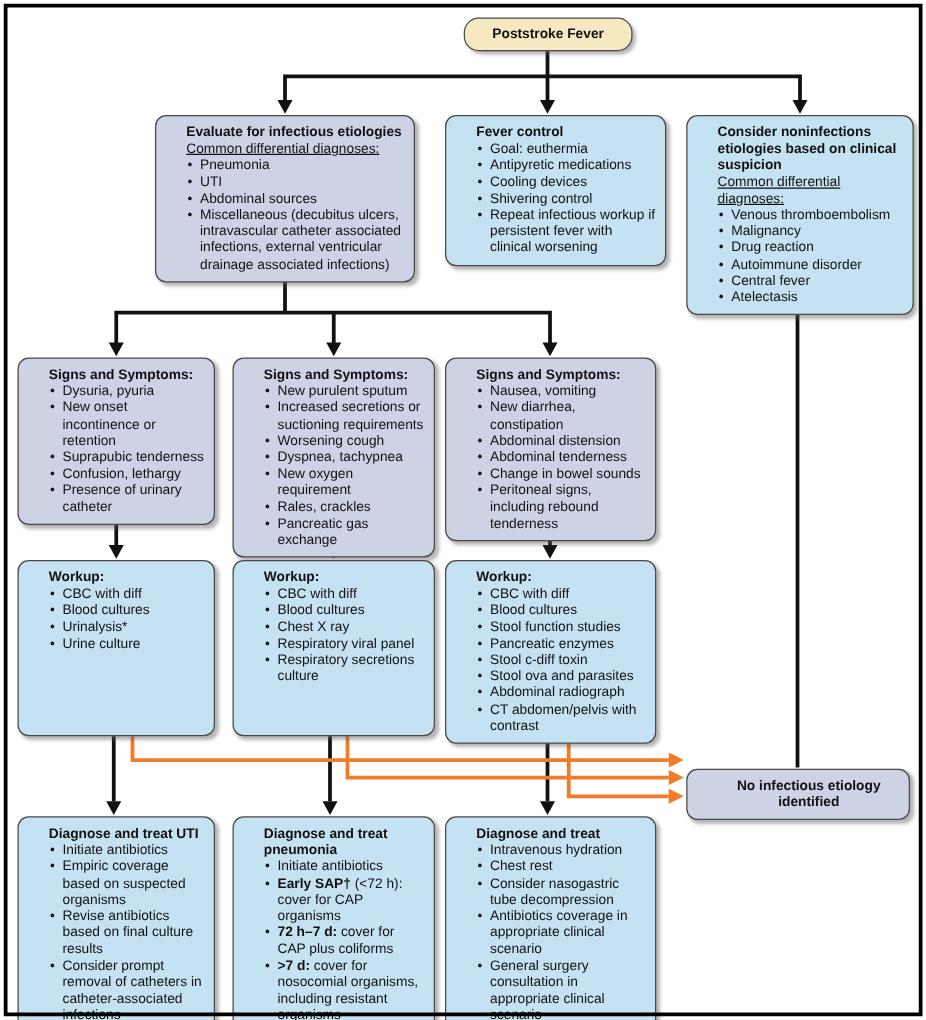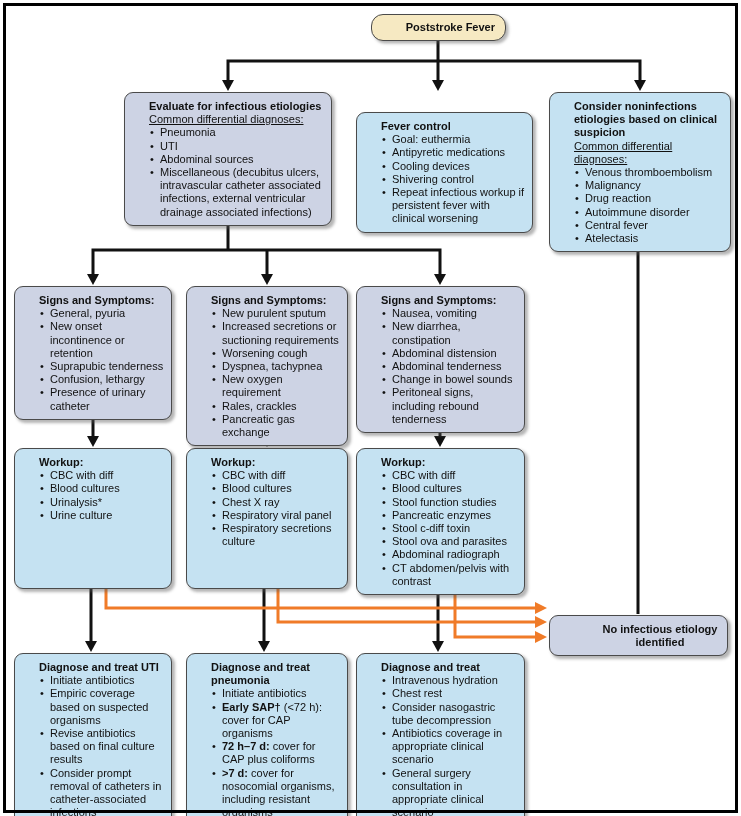--- a/index.html
+++ b/index.html
@@ -17,21 +17,21 @@
     box-shadow:2.5px 2.5px 3px rgba(90,90,90,.45);
   }
   .lavender{background:#cdd3e4;}
   .blue{background:#c5e2f2;}
   .cream{background:#f6e9c2;}
   .box-title{font-weight:bold;}
   .box-subtitle{text-decoration:underline;}
   .box ul{margin:0;padding:0;list-style:none;}
   .box li{position:relative;padding-left:11px;}
   .box li::before{content:"\2022";position:absolute;left:1px;}
-  .center-box{display:flex;align-items:center;justify-content:flex-end;text-align:center;}
+  .center-box{display:flex;align-items:center;justify-content:center;text-align:center;}
   .center-box .box-title{max-width:120px;}
   .pill{border-radius:12px;padding:5px 10px;}
 </style>
 </head>
 <body>
 
 <div class="stage">
   <div class="frame"></div>
 
   <svg class="arrows" width="741" height="816" viewBox="0 0 741 816">
@@ -82,21 +82,21 @@
     <div class="box-title">Evaluate for infectious etiologies</div>
     <div class="box-subtitle">Common differential diagnoses:</div>
     <ul>
         <li>Pneumonia</li>
         <li>UTI</li>
         <li>Abdominal sources</li>
         <li>Miscellaneous (decubitus ulcers, intravascular catheter associated infections, external ventricular drainage associated infections)</li>
       </ul>
   </div>
 
-  <div class="box blue" style="left:356px;top:92px;width:177px;min-height:119px;margin-top:20px;">
+  <div class="box blue" style="left:356px;top:92px;width:177px;min-height:119px;">
     <div class="box-title">Fever control</div>
     <ul>
         <li>Goal: euthermia</li>
         <li>Antipyretic medications</li>
         <li>Cooling devices</li>
         <li>Shivering control</li>
         <li>Repeat infectious workup if persistent fever with clinical worsening</li>
       </ul>
   </div>
 
@@ -109,21 +109,21 @@
         <li>Drug reaction</li>
         <li>Autoimmune disorder</li>
         <li>Central fever</li>
         <li>Atelectasis</li>
       </ul>
   </div>
 
   <div class="box lavender" style="left:14px;top:286px;width:158px;min-height:129px;">
     <div class="box-title">Signs and Symptoms:</div>
     <ul>
-        <li>General, pyuria</li>
+        <li>Dysuria, pyuria</li>
         <li>New onset incontinence or retention</li>
         <li>Suprapubic tenderness</li>
         <li>Confusion, lethargy</li>
         <li>Presence of urinary catheter</li>
       </ul>
   </div>
 
   <div class="box lavender" style="left:186px;top:286px;width:162px;min-height:132px;">
     <div class="box-title">Signs and Symptoms:</div>
     <ul>

